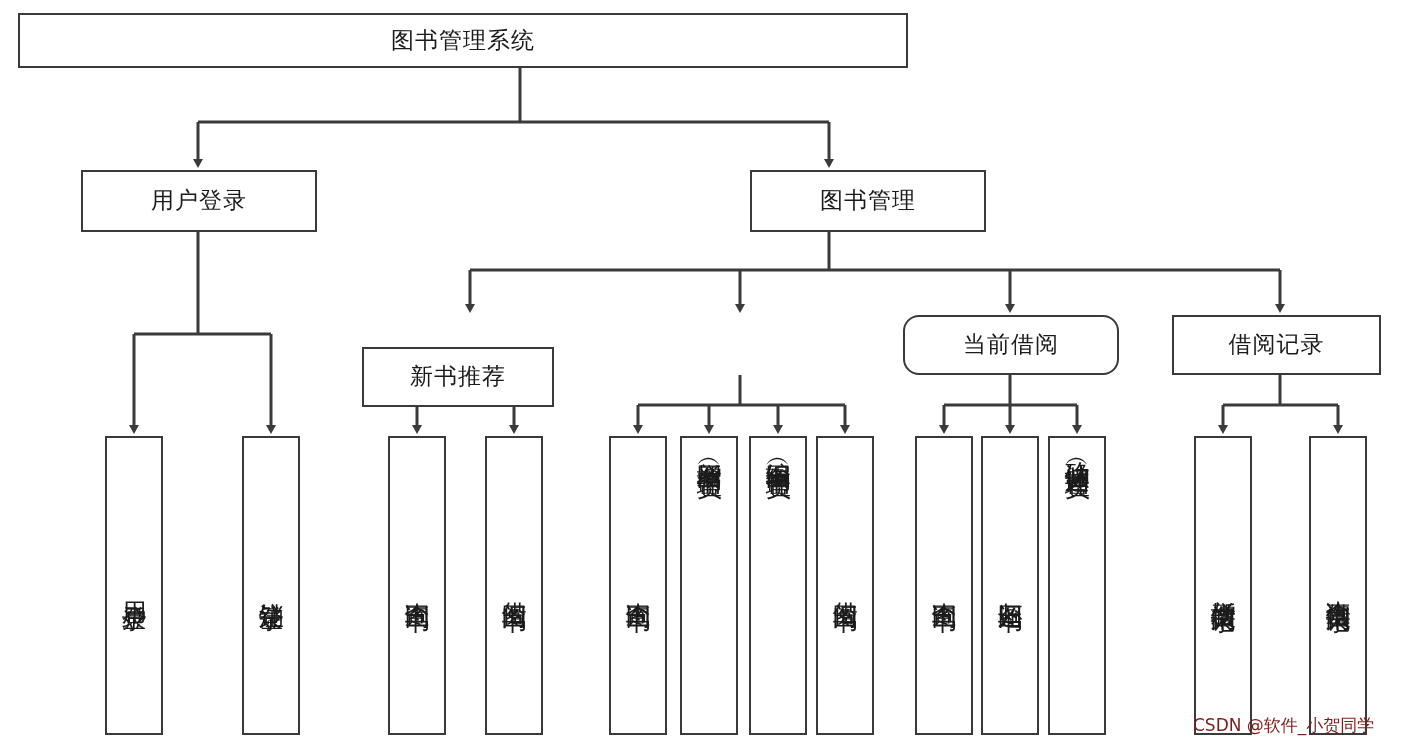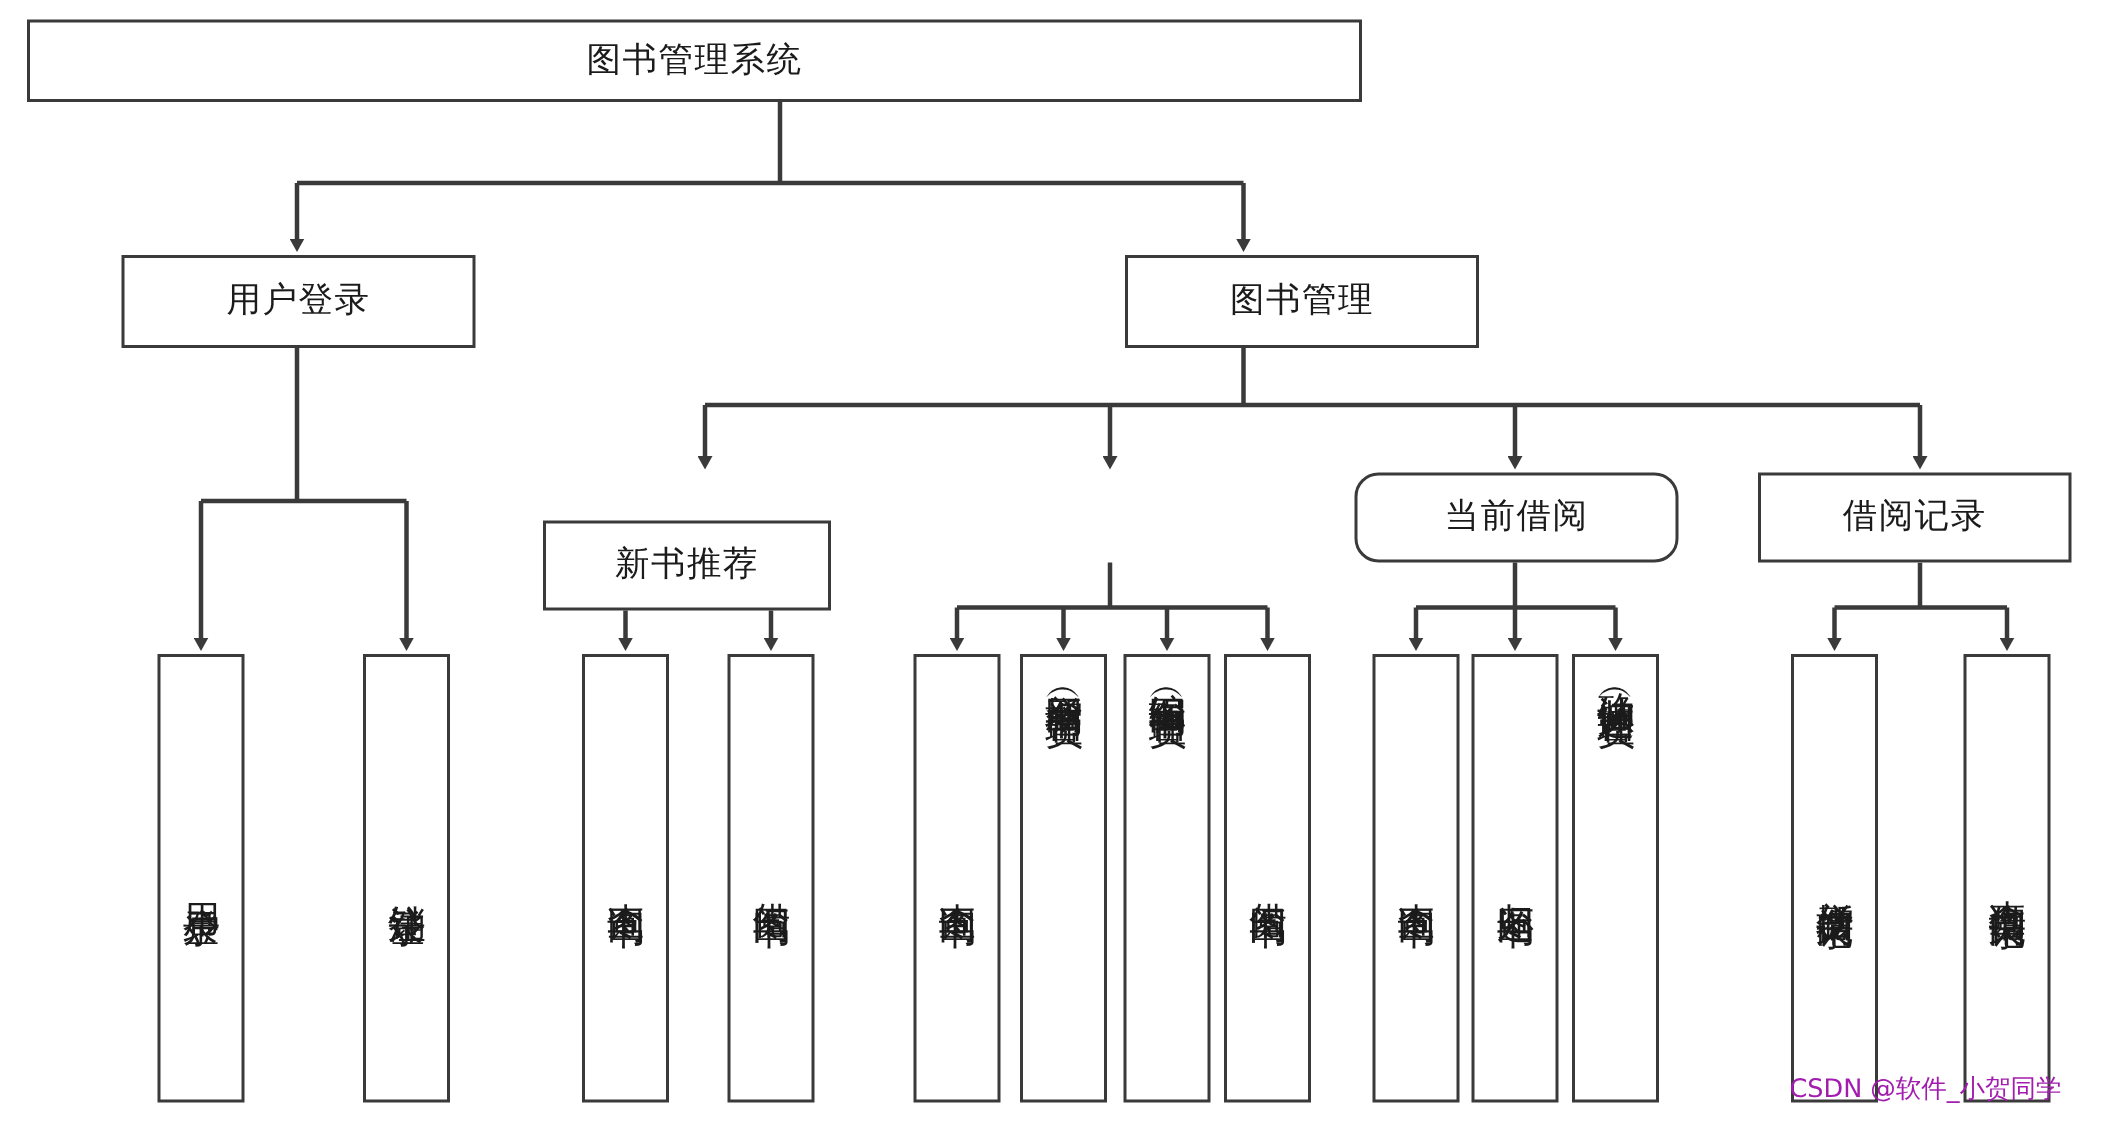--- a/index.html
+++ b/index.html
@@ -58,21 +58,21 @@
   }
   .node.v.mid {
     align-items: center;
     padding-top: 0;
   }
   .watermark {
     position: absolute;
     left: 1193px;
     top: 714px;
     font-size: 17px;
-    color: #a21caf;
+    color: #7f1d1d;
     white-space: nowrap;
     font-family: "DejaVu Sans", "Liberation Sans", sans-serif;
   }
 </style>
 </head>
 <body>
 
 <div id="canvas">
 
   <svg id="edges" viewBox="0 0 1405 747" xmlns="http://www.w3.org/2000/svg">

